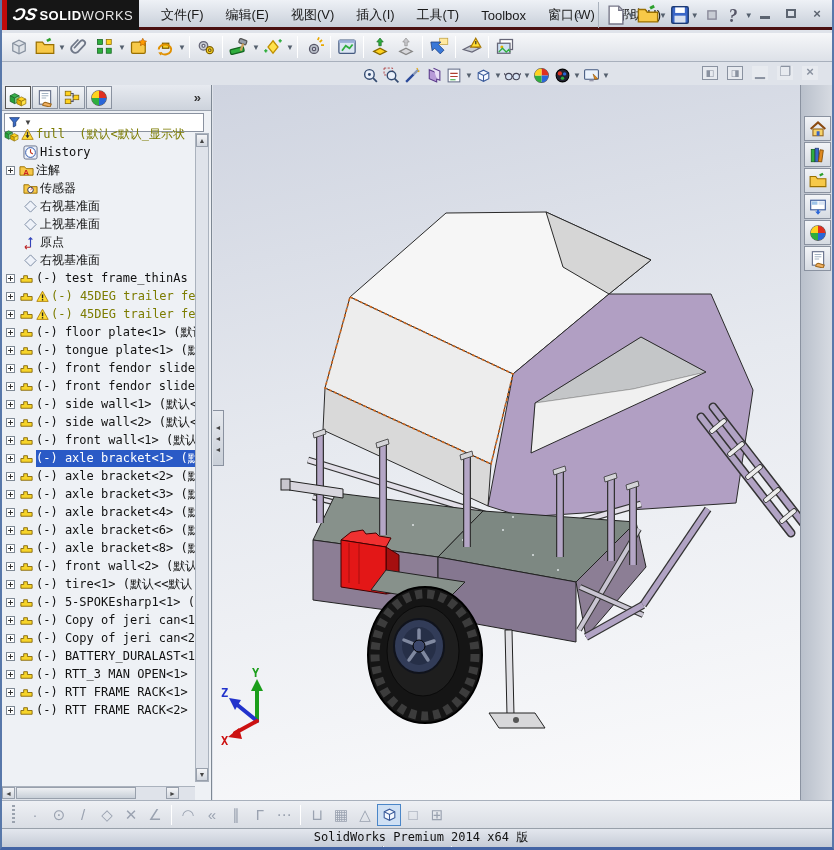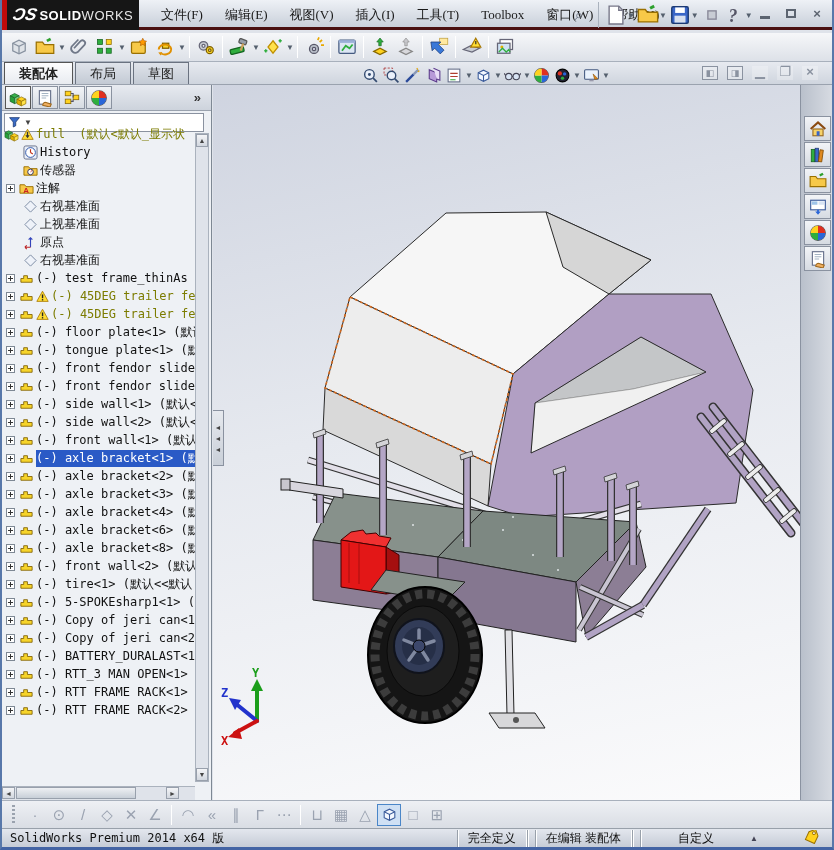--- a/index.html
+++ b/index.html
@@ -11,21 +11,21 @@
   
   .titlebar{position:absolute;left:0;top:0;width:100%;height:30px;
     background:linear-gradient(#eef1f6,#c9d0da);border-bottom:3px solid #4a1010;}
   .redstripe{position:absolute;left:0;top:0;width:5px;height:30px;background:#c00a0a;}
   .logobox{position:absolute;left:5px;top:0;width:132px;height:30px;background:#161616;
     color:#fff;display:flex;align-items:center;justify-content:center;}
   .logobox .lg1{font-style:italic;font-weight:bold;font-size:17px;margin-right:3px;transform:skewX(-12deg);}
   .logobox .lg2{font-weight:bold;font-size:13px;letter-spacing:.5px;}
   .logobox .lg3{font-weight:normal;font-size:13px;letter-spacing:.5px;color:#e8e8e8;}
   .menus{position:absolute;left:148px;top:0;height:30px;display:flex;align-items:center;}
-  .menu-item{padding:0 11px;font-size:13px;color:#1a1a1a;height:30px;display:flex;align-items:center;cursor:default;font-family:Liberation Serif, serif;}
+  .menu-item{padding:0 11px;font-size:13px;color:#1a1a1a;height:30px;display:flex;align-items:center;cursor:default;}
   .search-btn{position:absolute;left:565px;top:4px;width:24px;height:22px;color:#6a7382;font-size:15px;
     display:flex;align-items:center;justify-content:center;}
   .qa{position:absolute;left:596px;top:2px;height:26px;display:flex;align-items:center;
       border-left:1px solid #aab2bd;padding-left:6px;}
   .qa .qbtn{width:22px;height:22px;display:flex;align-items:center;justify-content:center;}
   .qa .caret{font-size:8px;color:#55606e;margin:0 2px 0 0;}
   .winctl{position:absolute;right:6px;top:5px;display:flex;gap:8px;}
   .wc{width:18px;height:16px;color:#5c6470;display:flex;align-items:center;justify-content:center;
       font-weight:bold;font-size:13px;}
   .wc .minbar{width:10px;height:3px;background:#5c6470;margin-top:8px;}
@@ -113,21 +113,21 @@
   .grip{width:6px;height:20px;margin:0 8px 0 10px;
      background:repeating-linear-gradient(#9aa2ae 0 2px,transparent 2px 4px);width:3px;}
   .skg{width:24px;height:22px;display:flex;align-items:center;justify-content:center;
      color:#9aa2b0;font-size:15px;}
   .skg.activecube{border:1px solid #4a86c8;background:#cfe0f4;}
   .skg svg{width:17px;height:17px;}
   .sk-sep{width:1px;height:20px;background:#aab2bd;border-right:1px solid #fff;margin:0 4px;}
   
   .statusbar{position:absolute;left:0;top:828px;width:100%;height:19px;
      background:linear-gradient(#e3e7ee,#c6ccd6);border-top:1px solid #98a0aa;
-     display:flex;align-items:center;font-size:12px;}
+     display:flex;align-items:center;font-size:12px;flex-direction:column;}
   .sb-left{padding-left:8px;font-family:"DejaVu Sans Mono",monospace;}
   .sb-field{height:17px;line-height:16px;padding:0 10px;border-left:1px solid #98a0aa;border-right:1px solid #fff;
      box-shadow:inset 1px 0 0 #fff;}
   .sb-spacer{flex:1;}
   .sb-thin{width:8px;height:17px;border-left:1px solid #98a0aa;box-shadow:inset 1px 0 0 #fff;}
   .sb-caret{font-size:8px;color:#445;padding:0 6px;}
   .sb-tag{margin:0 12px 0 40px;}
   .hidden-defs{position:absolute;width:0;height:0;overflow:hidden;}
 </style>
 </head>
@@ -506,21 +506,20 @@
         </svg>
       </span>
       <span class="tb-sep"></span>
       <span class="tbi">
         <svg>
           <use href="#s-image"></use>
         </svg>
       </span>
     </div>
 
-  <div class="tabsrow" id="doctabs"><span class="doctab active">装配体</span><span class="doctab">布局</span><span class="doctab">草图</span></div>
 
   <div class="headsup" id="headsup">
       <span class="hub">
         <svg>
           <use href="#s-hszoom"></use>
         </svg>
       </span>
       <span class="hub">
         <svg>
           <use href="#s-hszoomarea"></use>
@@ -612,26 +611,26 @@
     </div>
     <div class="tree" id="tree">
         <div class="trow"><span class="sp" style="width:2px"></span><span class="ticon"><svg>
               <use href="#s-asm"></use>
             </svg></span><span class="wicon"><svg>
               <use href="#s-downwarn"></use>
             </svg></span><span class="tlabel olive">full  (默认&lt;默认_显示状</span></div>
         <div class="trow"><span class="sp" style="width:21px"></span><span class="ticon"><svg>
               <use href="#s-clock"></use>
             </svg></span><span class="tlabel">History</span></div>
+        <div class="trow"><span class="sp" style="width:4px"></span><span class="expander"></span><span class="ticon"><svg>
+              <use href="#s-note"></use>
+            </svg></span><span class="tlabel">注解</span></div>
         <div class="trow"><span class="sp" style="width:21px"></span><span class="ticon"><svg>
               <use href="#s-sensor"></use>
             </svg></span><span class="tlabel">传感器</span></div>
-        <div class="trow"><span class="sp" style="width:4px"></span><span class="expander"></span><span class="ticon"><svg>
-              <use href="#s-note"></use>
-            </svg></span><span class="tlabel">注解</span></div>
         <div class="trow"><span class="sp" style="width:21px"></span><span class="ticon"><svg>
               <use href="#s-plane"></use>
             </svg></span><span class="tlabel">右视基准面</span></div>
         <div class="trow"><span class="sp" style="width:21px"></span><span class="ticon"><svg>
               <use href="#s-plane"></use>
             </svg></span><span class="tlabel">上视基准面</span></div>
         <div class="trow"><span class="sp" style="width:21px"></span><span class="ticon"><svg>
               <use href="#s-origin"></use>
             </svg></span><span class="tlabel">原点</span></div>
         <div class="trow"><span class="sp" style="width:21px"></span><span class="ticon"><svg>

